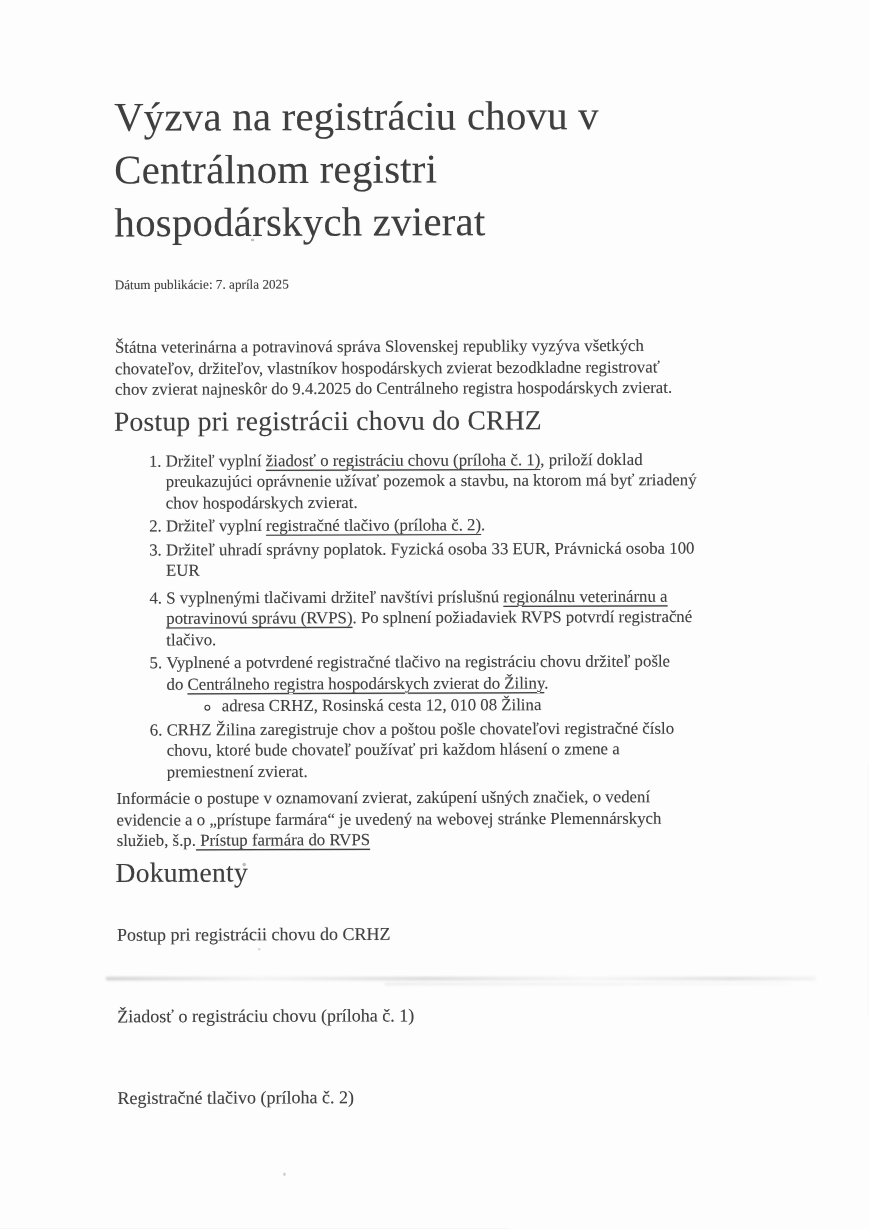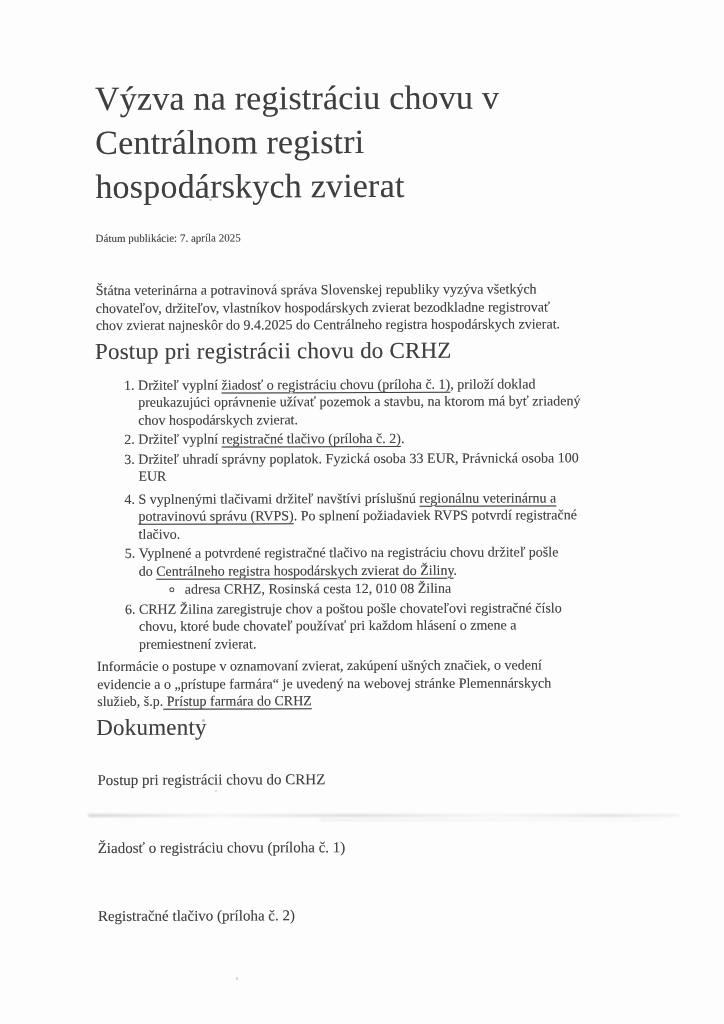--- a/index.html
+++ b/index.html
@@ -148,21 +148,21 @@
 do </span><a class="lnk">Centrálneho registra hospodárskych zvierat do Žiliny</a><span>.</span><ul class="sub">
             <li>adresa CRHZ, Rosinská cesta 12, 010 08 Žilina</li>
           </ul></li>
         <li><span>CRHZ Žilina zaregistruje chov a poštou pošle chovateľovi registračné číslo
 chovu, ktoré bude chovateľ používať pri každom hlásení o zmene a
 premiestnení zvierat.</span></li>
       </ol>
 
     <p class="outro"><span>Informácie o postupe v oznamovaní zvierat, zakúpení ušných značiek, o vedení
 evidencie a o „prístupe farmára“ je uvedený na webovej stránke Plemennárskych
-služieb, š.p.</span><a class="lnk"> Prístup farmára do CRHZ</a></p>
+služieb, š.p.</span><a class="lnk"> Prístup farmára do RVPS</a></p>
 
     <h2>Dokumenty</h2>
 
     <div class="doc-list" id="doclist">
         <div class="doc-item">Postup pri registrácii chovu do CRHZ</div>
         <div class="doc-item">Žiadosť o registráciu chovu (príloha č. 1)</div>
         <div class="doc-item">Registračné tlačivo (príloha č. 2)</div>
       </div>
 
   </div>

